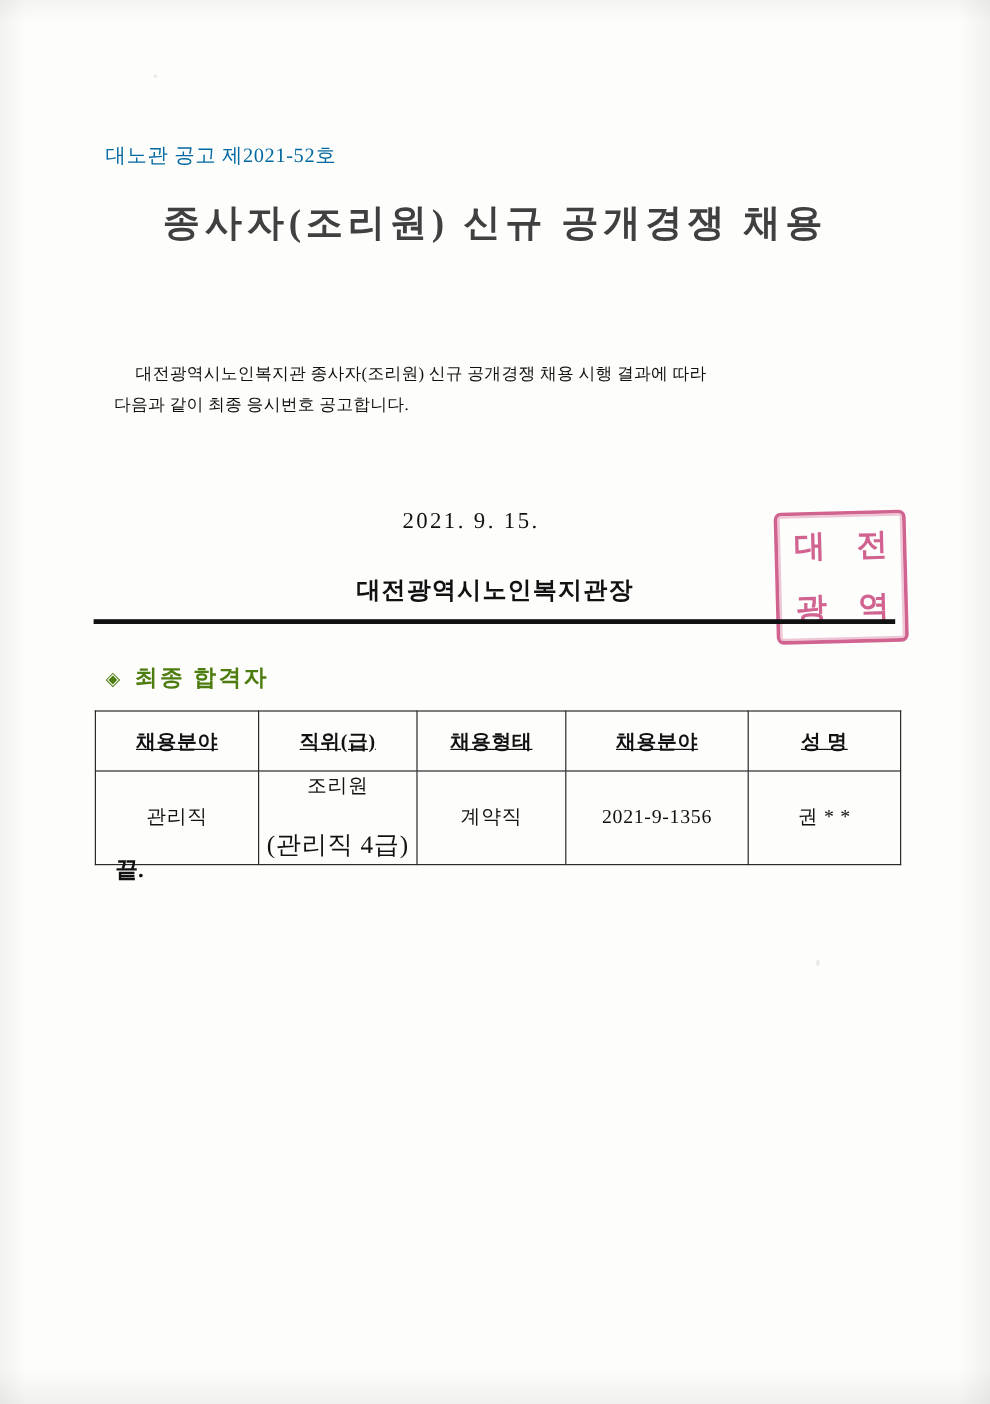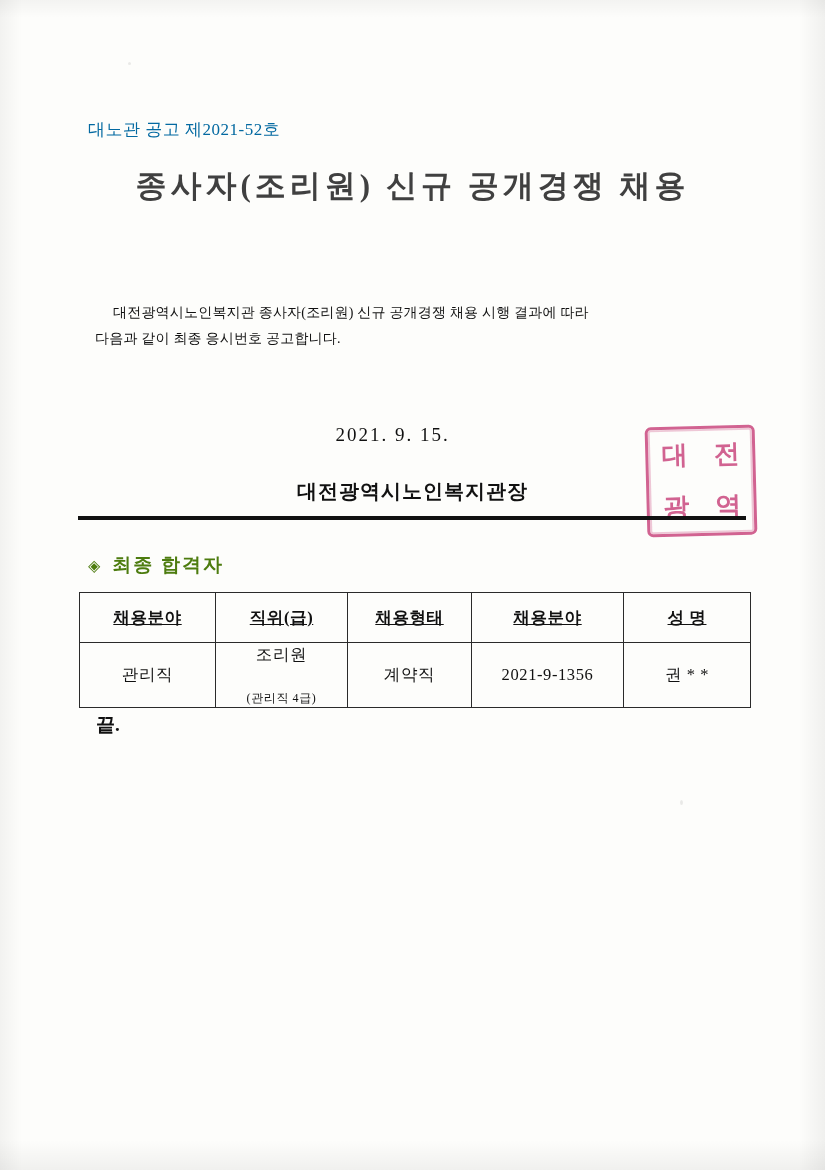--- a/index.html
+++ b/index.html
@@ -186,21 +186,21 @@
   }
   table.result-table td {
     height: 58px;
     font-weight: 400;
   }
   .cell-two-line {
     line-height: 1.35;
   }
   .cell-two-line .l2 {
     display: block;
-    font-size: 12px;
+    font-size: 21px;
     margin-top: 24px;
   }
   .applicant-no {
     font-weight: 700;
     letter-spacing: 0.4px;
   }
   .name-cell {
     letter-spacing: 3px;
   }
 

